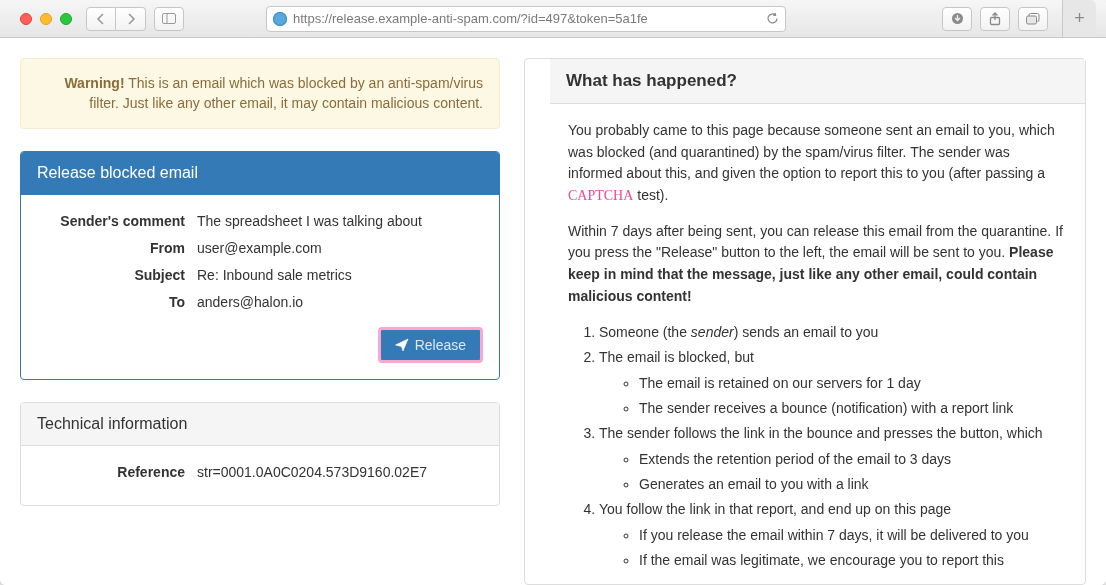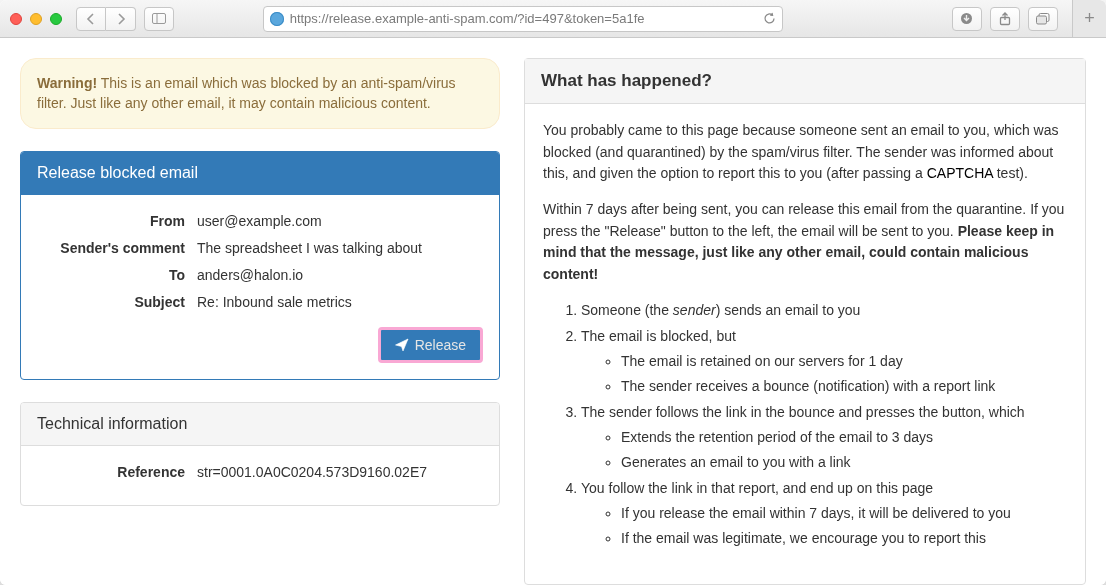--- a/index.html
+++ b/index.html
@@ -18,21 +18,21 @@
     border-radius: 6px;
     box-shadow: 0 20px 60px rgba(0,0,0,0.35);
     overflow: hidden;
   }
   .chrome {
     height: 38px;
     background: linear-gradient(#f6f6f6,#e6e6e6);
     border-bottom: 1px solid #c9c9c9;
     display: flex;
     align-items: center;
-    padding: 0 10px;
+    padding: 0 20px;
     gap: 8px;
   }
   .traffic { display: flex; gap: 8px; margin-right: 6px; }
   .dot { width: 12px; height: 12px; border-radius: 50%; }
   .dot.red { background:#ff5f57; border:1px solid #e0443e; }
   .dot.yellow { background:#ffbd2e; border:1px solid #dea123; }
   .dot.green { background:#28c940; border:1px solid #1aab29; }
   .btn-group { display:flex; }
   .tb-btn {
     width: 30px; height: 24px;
@@ -93,23 +93,24 @@
     height:100%;
   }
   .col-left { width: 480px; flex:none; }
   .col-right { flex:1; min-width:0; }
 
   .alert {
     background:#fcf8e3;
     border:1px solid #faebcc;
     color:#8a6d3b;
     padding: 14px 16px;
-    border-radius:16px;
+    border-radius:4px;
     line-height:1.45;
     margin-bottom: 22px;
+    text-align: right;
   }
   .alert strong { font-weight:700; }
 
   .panel {
     border:1px solid #ddd;
     border-radius:4px;
     margin-bottom: 22px;
     background:#fff;
     overflow:hidden;
   }
@@ -143,41 +144,42 @@
     align-items:center;
     gap:6px;
     cursor:pointer;
   }
   .btn-row { text-align:right; margin-top:14px; }
 
   .right-panel {
     border:1px solid #ddd;
     border-radius:4px;
     height: 100%;
+    padding-left: 25px;
   }
   .right-heading {
     padding: 12px 16px;
     font-size:17px;
     font-weight:600;
     border-bottom:1px solid #ddd;
     background:#f5f5f5;
     color:#333;
   }
   .right-body {
     padding: 16px 18px;
     line-height:1.55;
     color:#333;
     height: calc(100% - 48px);
     overflow:hidden;
   }
   .right-body p { margin: 0 0 14px 0; }
-  .right-body a { color:#000000; text-decoration:none; }
+  .right-body a { color:#ec4899; text-decoration:none;font-family:Liberation Serif, serif; }
   .right-body em { font-style: italic; }
   .right-body strong { font-weight:700; }
-  ol.process { padding-left: 30px; margin:8px; }
+  ol.process { padding-left: 30px; margin:1px; }
   ol.process > li { margin-bottom:4px; }
   ul.sub { list-style: circle; padding-left: 40px; margin:4px 0; }
   ul.sub li { margin-bottom: 3px; }
 
   svg { display:block; }
 </style>
 </head>
 <body>
 
 <div class="browser">
@@ -247,34 +249,34 @@
       <div class="col-left">
 
         <div class="alert">
           <strong>Warning!</strong><span> This is an email which was blocked by an anti-spam/virus filter. Just like any other email, it may contain malicious content.</span>
         </div>
 
         <div class="panel panel-primary">
           <div class="panel-heading">Release blocked email</div>
           <div class="panel-body">
             <div class="dl-row">
+              <dt>Sender's comment</dt>
+              <dd>The spreadsheet I was talking about</dd>
+            </div>
+            <div class="dl-row">
               <dt>From</dt>
               <dd>user@example.com</dd>
             </div>
             <div class="dl-row">
-              <dt>Sender's comment</dt>
-              <dd>The spreadsheet I was talking about</dd>
+              <dt>Subject</dt>
+              <dd>Re: Inbound sale metrics</dd>
             </div>
             <div class="dl-row">
               <dt>To</dt>
               <dd>anders@halon.io</dd>
-            </div>
-            <div class="dl-row">
-              <dt>Subject</dt>
-              <dd>Re: Inbound sale metrics</dd>
             </div>
             <div class="btn-row">
               <button class="btn-primary">
                 <svg width="14" height="14" viewBox="0 0 14 14">
                     <path d="M0.5 7 L13 1 L8 13 L6.5 8.5 Z M6.5 8.5 L13 1" fill="#fff" stroke="#fff" stroke-width="0.6"></path>
                   </svg>
                 <span>Release</span>
               </button>
             </div>
           </div>

